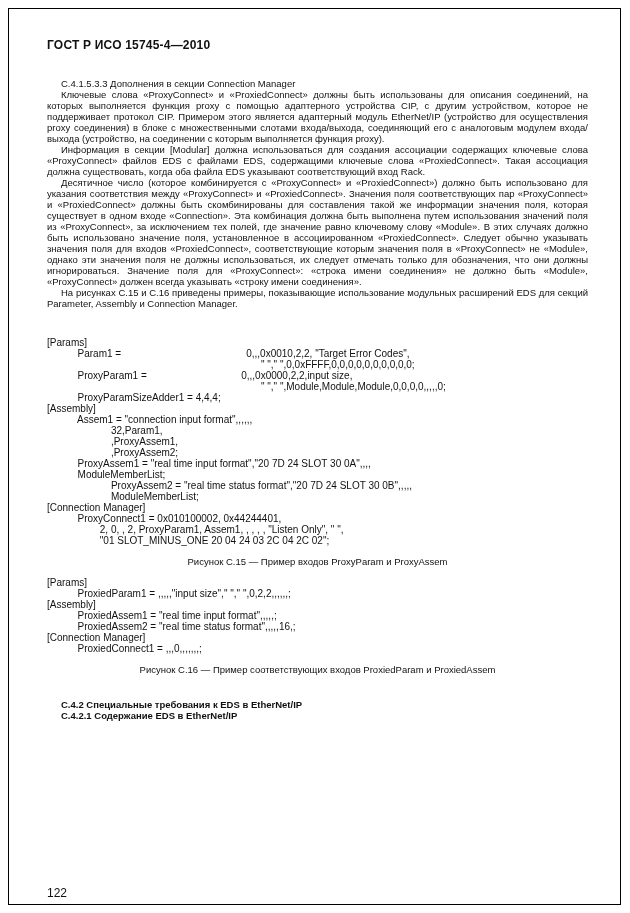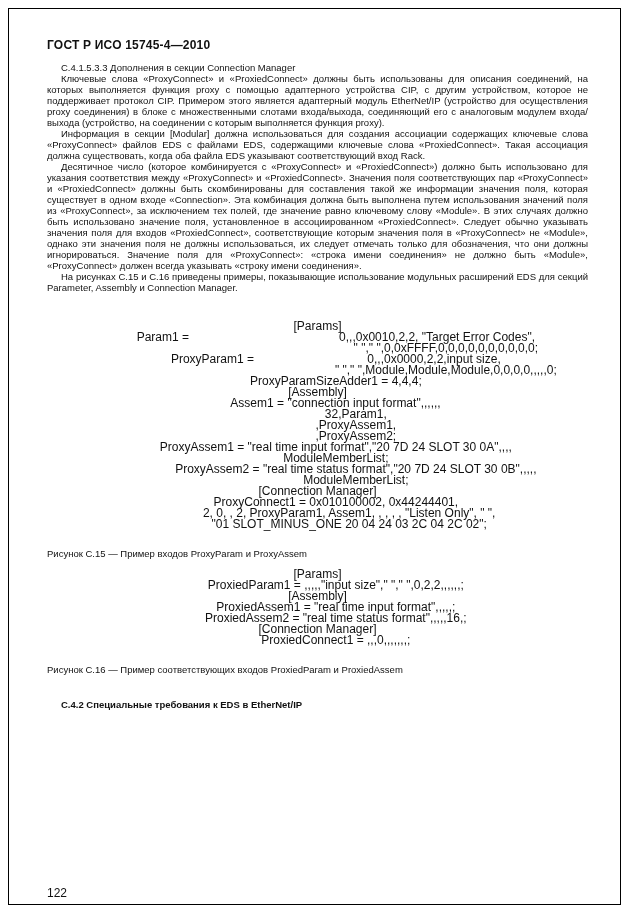--- a/index.html
+++ b/index.html
@@ -19,41 +19,41 @@
   }
   .doc-header {
     position: absolute;
     left: 47px; top: 38px;
     font-size: 12px;
     font-weight: bold;
     letter-spacing: 0.2px;
   }
   .content {
     position: absolute;
-    left: 47px; top: 62px;
+    left: 47px; top: 78px;
     width: 541px;
     font-size: 9.5px;
     line-height: 11px;
   }
   p.para {
     text-align: justify;
     text-indent: 14px;
   }
   p.bold { font-weight: bold; }
   .gap-top-sm { margin-top: 24px; }
   .code-block {
     white-space: pre;
-    font-size: 12px;
+    font-size: 10px;
     line-height: 11px;
-    text-align: center;
   }
   .code-first { margin-top: 28px; }
   .code-second { margin-top: 4px; }
   .caption {
-    margin-top: 18px;
+    text-align: center;
+    margin-top: 10px;
     margin-bottom: 10px;
   }
   .footer-page-number {
     position: absolute;
     left: 47px; top: 886px;
     font-size: 12px;
   }
 </style>
 </head>
 <body>
@@ -96,16 +96,17 @@
            ProxiedParam1 = ,,,,,"input size"," "," ",0,2,2,,,,,,;
 [Assembly]
            ProxiedAssem1 = "real time input format",,,,,;
            ProxiedAssem2 = "real time status format",,,,,16,;
 [Connection Manager]
            ProxiedConnect1 = ,,,0,,,,,,,;</div>
 
   <div class="caption">Рисунок С.16 — Пример соответствующих входов ProxiedParam и ProxiedAssem</div>
 
   <p class="para bold gap-top-sm">С.4.2 Специальные требования к EDS в EtherNet/IP</p>
+  <p class="para bold">С.4.2.1 Содержание EDS в EtherNet/IP</p>
 
 </div>
 
 <div class="footer-page-number">122</div>
 
 </body></html>

